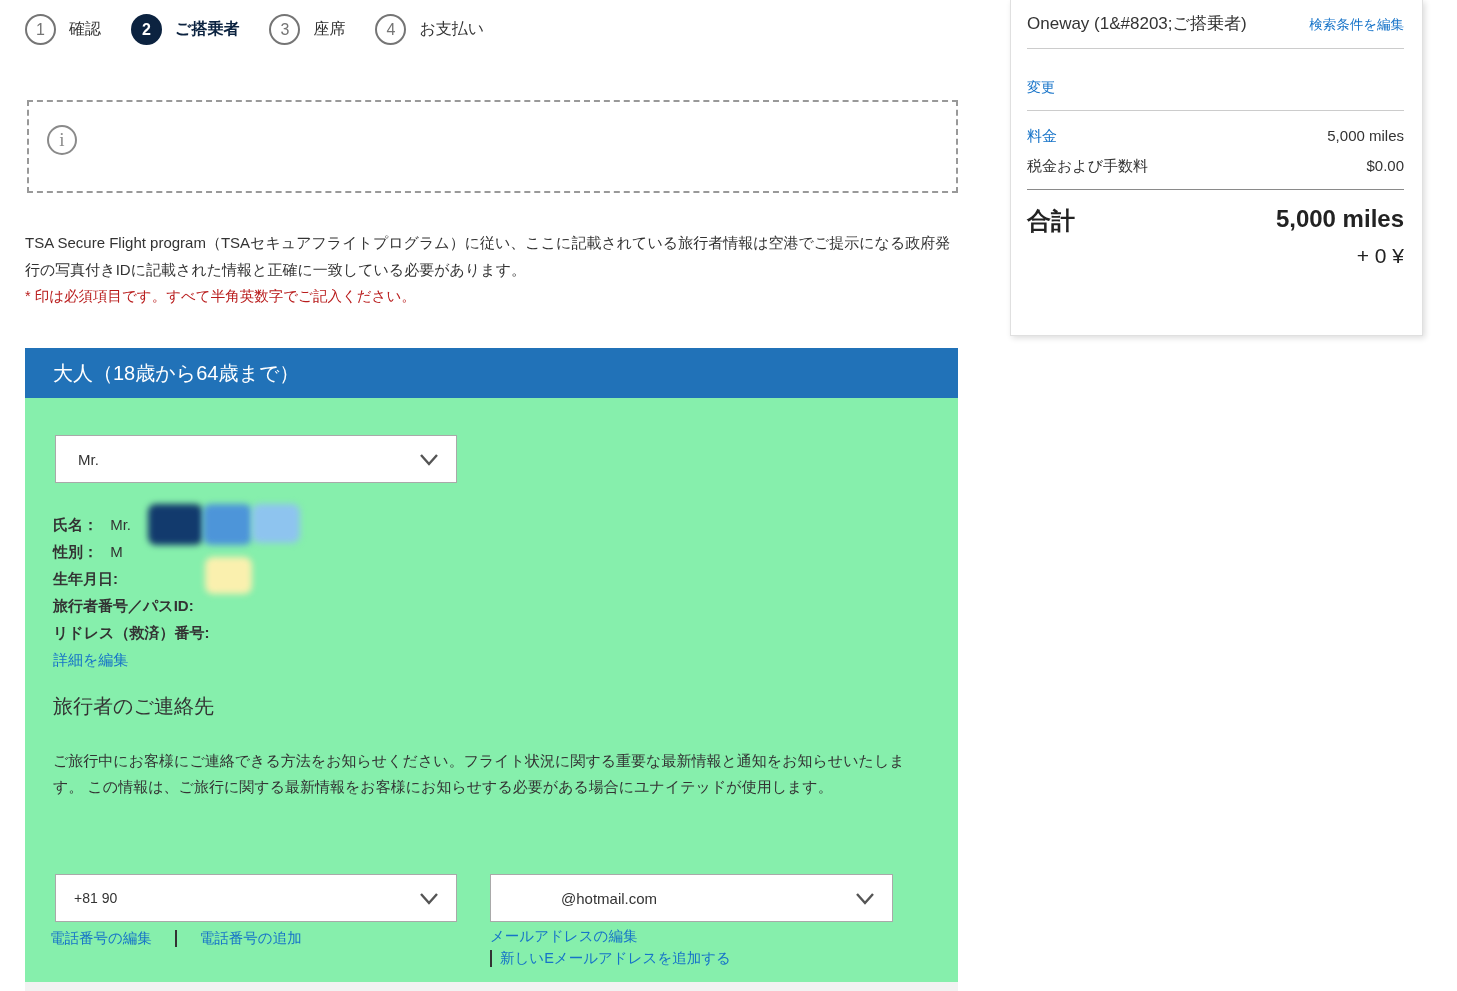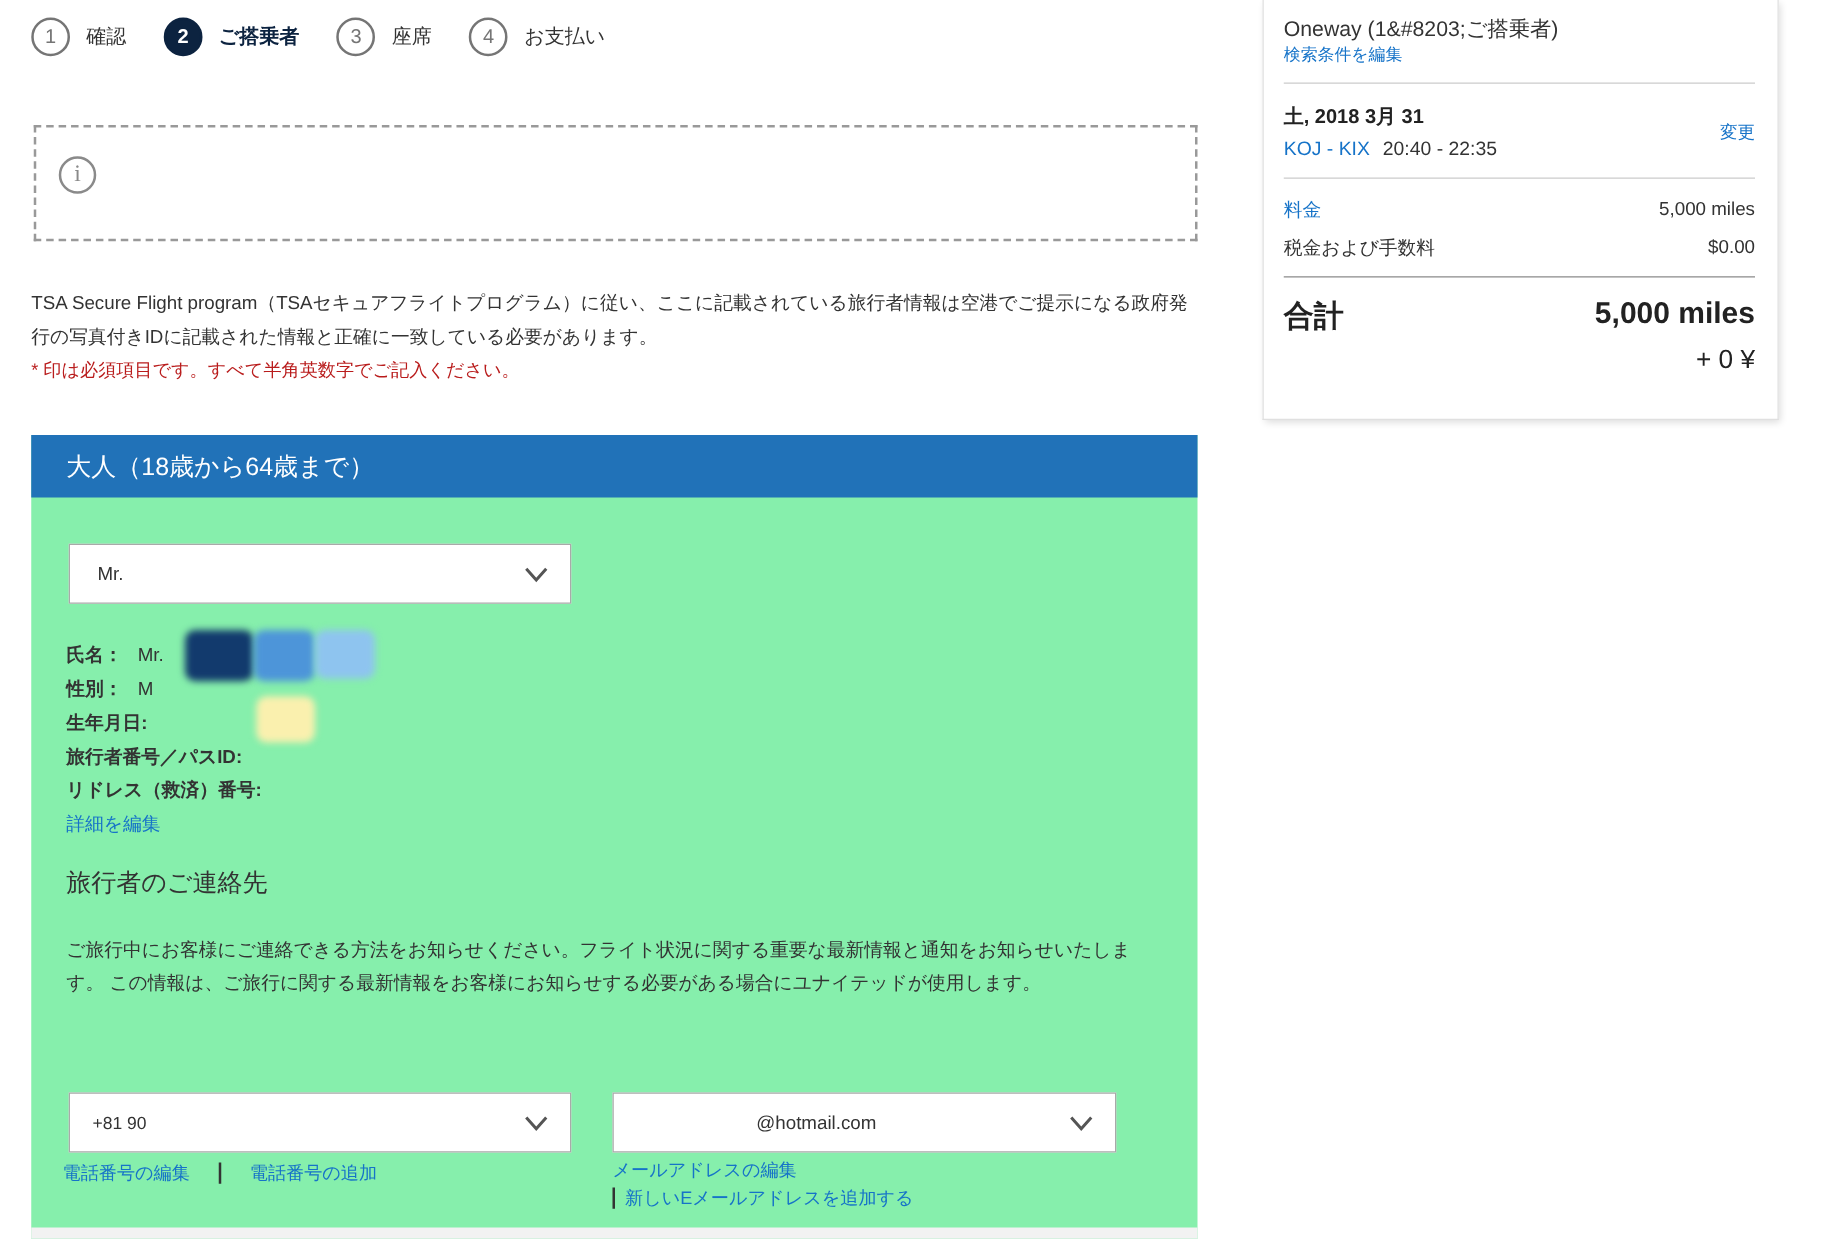--- a/index.html
+++ b/index.html
@@ -32,21 +32,21 @@
 
   
   .panel { position:absolute; left:25px; top:348px; width:933px; height:791px; background:#86efac; }
   .panel-header { height:50px; background:#2172b8; color:#fff; display:flex; align-items:center;
     padding-left:28px; font-size:20px; }
   .select { position:absolute; border:1px solid #a9a9a9; background:#fff; height:48px;
     display:flex; align-items:center; font-size:15px; color:#333; }
   .select .chev { position:absolute; right:14px; top:12px; }
   .sel-title { left:30px; top:87px; width:402px; padding-left:22px; }
   .sel-phone { left:30px; top:526px; width:402px; padding-left:18px; font-size:14px; }
-  .sel-email { left:465px; top:526px; width:403px; padding-left:114px; }
+  .sel-email { left:465px; top:526px; width:403px; padding-left:70px; }
 
   .details { position:absolute; left:28px; top:163px; font-size:15px; line-height:27px; }
   .details b { font-weight:bold; }
   .details .val { font-weight:normal; margin-left:8px; }
   .blur-block { position:absolute; border-radius:8px; filter:blur(3px); }
   .bb-navy  { left:123px; top:156px; width:55px; height:41px; background:#123a6d; }
   .bb-blue  { left:178px; top:156px; width:49px; height:41px; background:#4d95d9; }
   .bb-light { left:227px; top:156px; width:48px; height:39px; background:#8ec4ef; }
   .bb-yellow{ left:180px; top:209px; width:47px; height:37px; background:#faf0ae; }
 
@@ -58,21 +58,21 @@
   .email-links { left:465px; top:579px; flex-direction:column; align-items:flex-start; gap:3px;justify-content:flex-end; }
   .email-links .row2 { display:flex; align-items:center; gap:8px; }
   .sep { width:2px; height:17px; background:#333; display:inline-block; }
 
   .bottom-strip { position:absolute; left:25px; top:982px; width:933px; height:9px; background:#f2f2f2; }
 
   
   .card { position:absolute; left:1010px; top:0; width:413px; height:336px; background:#fff;
     border:1px solid #e0e0e0; border-top:none; box-shadow:2px 2px 6px rgba(0,0,0,.14);
     padding:12px 18px 0 16px; }
-  .card-row { display:flex; justify-content:space-between; align-items:baseline;flex-direction:column; }
+  .card-row { display:flex; justify-content:space-between; align-items:baseline; }
   .card-title { font-size:17px; color:#333; }
   .card-edit { font-size:13.5px; }
   .hr { border:none; border-top:1px solid #ccc; margin:13px 0 0 0; }
   .hr-dark { border-top:1px solid #8a8a8a; }
   .date-wrap { margin-top:16px; display:flex; justify-content:space-between; }
   .date-bold { font-size:16px; font-weight:bold; color:#222; }
   .route-line { margin-top:7px; font-size:15.5px; }
   .route-line .times { color:#333; margin-left:6px; }
   .change-link { font-size:14px; margin-top:14px; }
   .fare-row { display:flex; justify-content:space-between; font-size:15px; margin-top:16px; }
@@ -188,27 +188,20 @@
 
 <div class="bottom-strip"></div>
 
 <div class="card">
   <div class="card-row">
     <span class="card-title">Oneway (1&amp;#8203;ご搭乗者)</span>
     <a class="card-edit">検索条件を編集</a>
   </div>
   <hr class="hr">
   <div class="date-wrap">
-    <div>
-      <div class="date-bold">土, 2018 3月 31</div>
-      <div class="route-line">
-        <a>KOJ - KIX</a>
-        <span class="times">20:40 - 22:35</span>
-      </div>
-    </div>
     <a class="change-link">変更</a>
   </div>
   <hr class="hr">
   <div class="fare-row">
     <a>料金</a>
     <span>5,000 miles</span>
   </div>
   <div class="fare-row">
     <span>税金および手数料</span>
     <span>$0.00</span>

